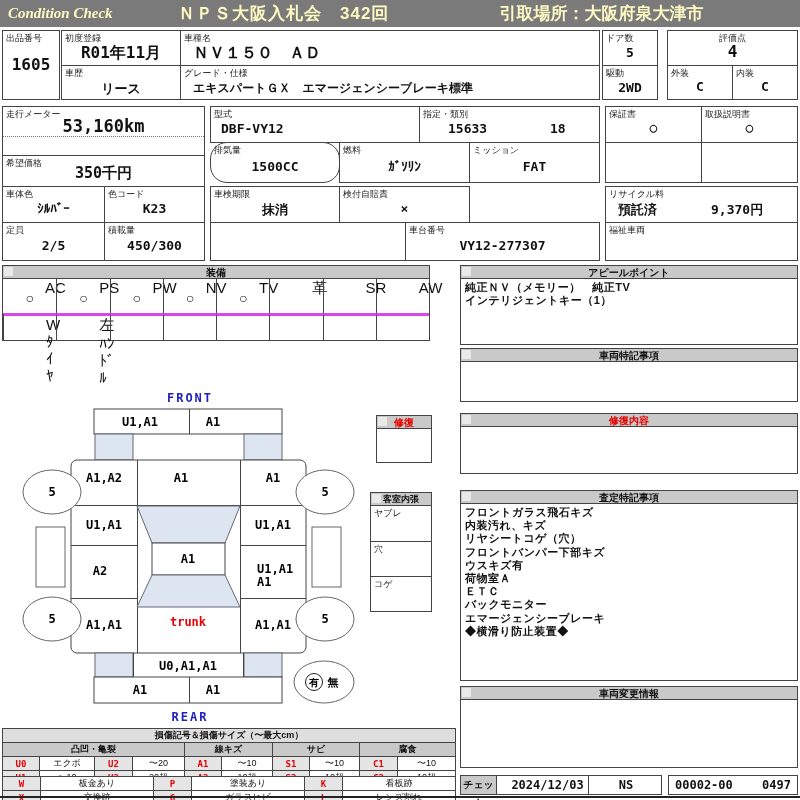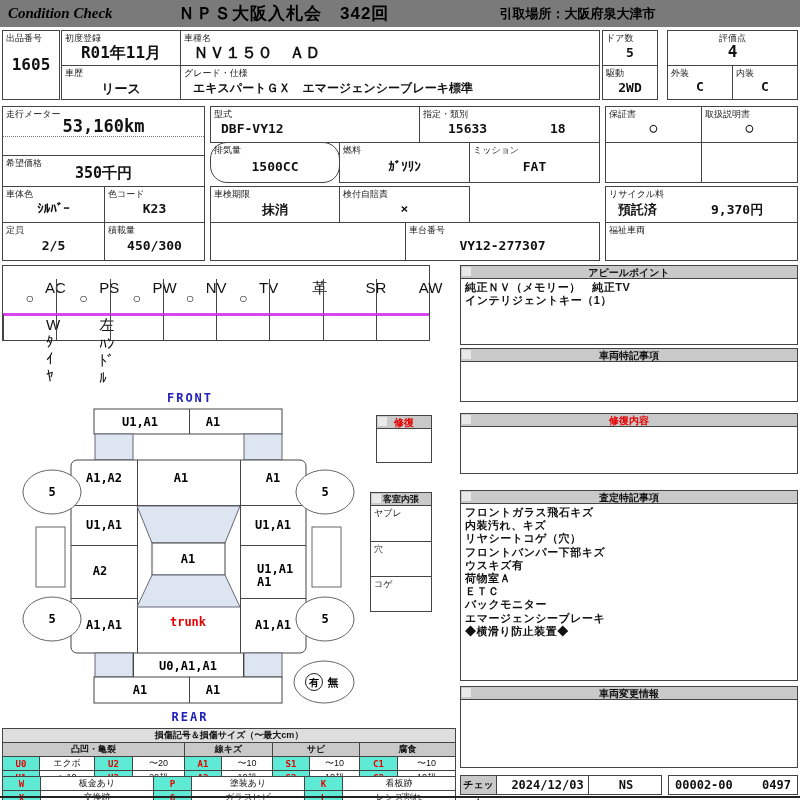--- a/index.html
+++ b/index.html
@@ -6,41 +6,41 @@
   html,body { background:#fff; }
   body { font-family:"Liberation Sans", sans-serif; color:#111; }
   #sheet { position:relative; width:800px; height:800px; background:#fff; overflow:hidden; }
 
   .abs { position:absolute; }
   .box { position:absolute; border:1px solid #444; background:#fff; }
   .lbl { position:absolute; top:1px; left:3px; font-size:9px; color:#222; white-space:nowrap; }
   .val { position:absolute; left:0; right:0; text-align:center; font-family:"DejaVu Sans Mono", monospace; font-weight:bold; font-size:13px; white-space:nowrap; }
   .big { font-size:16px; }
 
-  .titlebar { left:0; top:0; width:800px; height:27px; background:#7a7a7a; color:#000000; display:flex; align-items:center; }
+  .titlebar { left:0; top:0; width:800px; height:27px; background:#7a7a7a; color:#fef9c3; display:flex; align-items:center; }
   .brand { font-family:"Liberation Serif", serif; font-style:italic; font-weight:bold; font-size:15px; margin-left:8px; width:170px; }
   .aucttitle { font-size:17px; font-weight:bold; letter-spacing:1px; }
-  .pickup { font-size:13px; font-weight:bold; margin-left:110px; }
+  .pickup { font-size:17px; font-weight:bold; margin-left:110px; }
 
   .sechead { height:13px; background:#c9c9c9; border-bottom:1px solid #444; font-size:10px; font-weight:bold; text-align:center; line-height:13px; position:relative; }
   .sechead::before { content:""; position:absolute; left:1px; top:1px; width:9px; height:9px; background:#e9e9e9; }
   .sechead.red { color:#e60000; }
 
   .eqgrid { position:absolute; left:0; right:0; top:13px; bottom:0; display:grid; grid-template-columns:repeat(8,1fr); grid-template-rows:34px 28px; }
   .eqcell { border-left:1px solid #444; position:relative; }
   .eqcell:first-child { border-left:none; }
   .eqcell.r2 { border-top:3px solid #d946ef; }
   .eqlab { position:absolute; top:0; left:2px; font-size:15px;margin-left:40px; }
   .eqmark { position:absolute; left:0; right:0; top:11px; text-align:center; font-size:14px; font-weight:bold; }
 
   .linesbody { position:absolute; left:4px; right:2px; top:15px; font-size:11px; line-height:13.2px; font-weight:bold; letter-spacing:0.5px; }
 
   table.legend { position:absolute; border-collapse:collapse; table-layout:fixed; background:#fff; }
   table.legend td { border:1px solid #444; font-size:9px; text-align:center; padding:0; height:10px; white-space:nowrap; overflow:hidden; }
-  td.sym { background:#5eead4; color:#e60000; font-weight:bold; font-family:"DejaVu Sans Mono", monospace; }
+  td.sym { background:#e5e5e5; color:#e60000; font-weight:bold; font-family:"DejaVu Sans Mono", monospace; }
   td.grp { background:#c9c9c9; font-weight:bold; }
   td.ttl { background:#dedede; font-weight:bold; font-size:10px; height:12px; }
   tr.dotted td { border-top:1px dotted #777; }
 
   svg text { font-family:"DejaVu Sans Mono", monospace; font-weight:bold; }
 
   .check-cell { position:absolute; top:0; bottom:0; font-family:"DejaVu Sans Mono", monospace; font-weight:bold; font-size:12px; line-height:18px; text-align:center; }
 </style>
 </head>
 <body>
@@ -167,20 +167,21 @@
   <div class="box" style="left:605px;top:186px;width:193px;height:37px;">
     <span class="lbl">リサイクル料</span>
     <span class="val" style="top:14px;text-align:left;left:12px;">預託済</span>
     <span class="val" style="top:14px;text-align:left;left:105px;">9,370円</span>
   </div>
   <div class="box" style="left:605px;top:222px;width:193px;height:39px;">
     <span class="lbl">福祉車両</span>
   </div>
 
   <div class="box" style="left:2px;top:265px;width:428px;height:76px;">
+    <div class="sechead">装備</div>
     <div class="eqgrid">
       <div class="eqcell">
           <span class="eqlab">AC</span>
           <span class="eqmark">○</span>
         </div>
       <div class="eqcell">
           <span class="eqlab">PS</span>
           <span class="eqmark">○</span>
         </div>
       <div class="eqcell">

